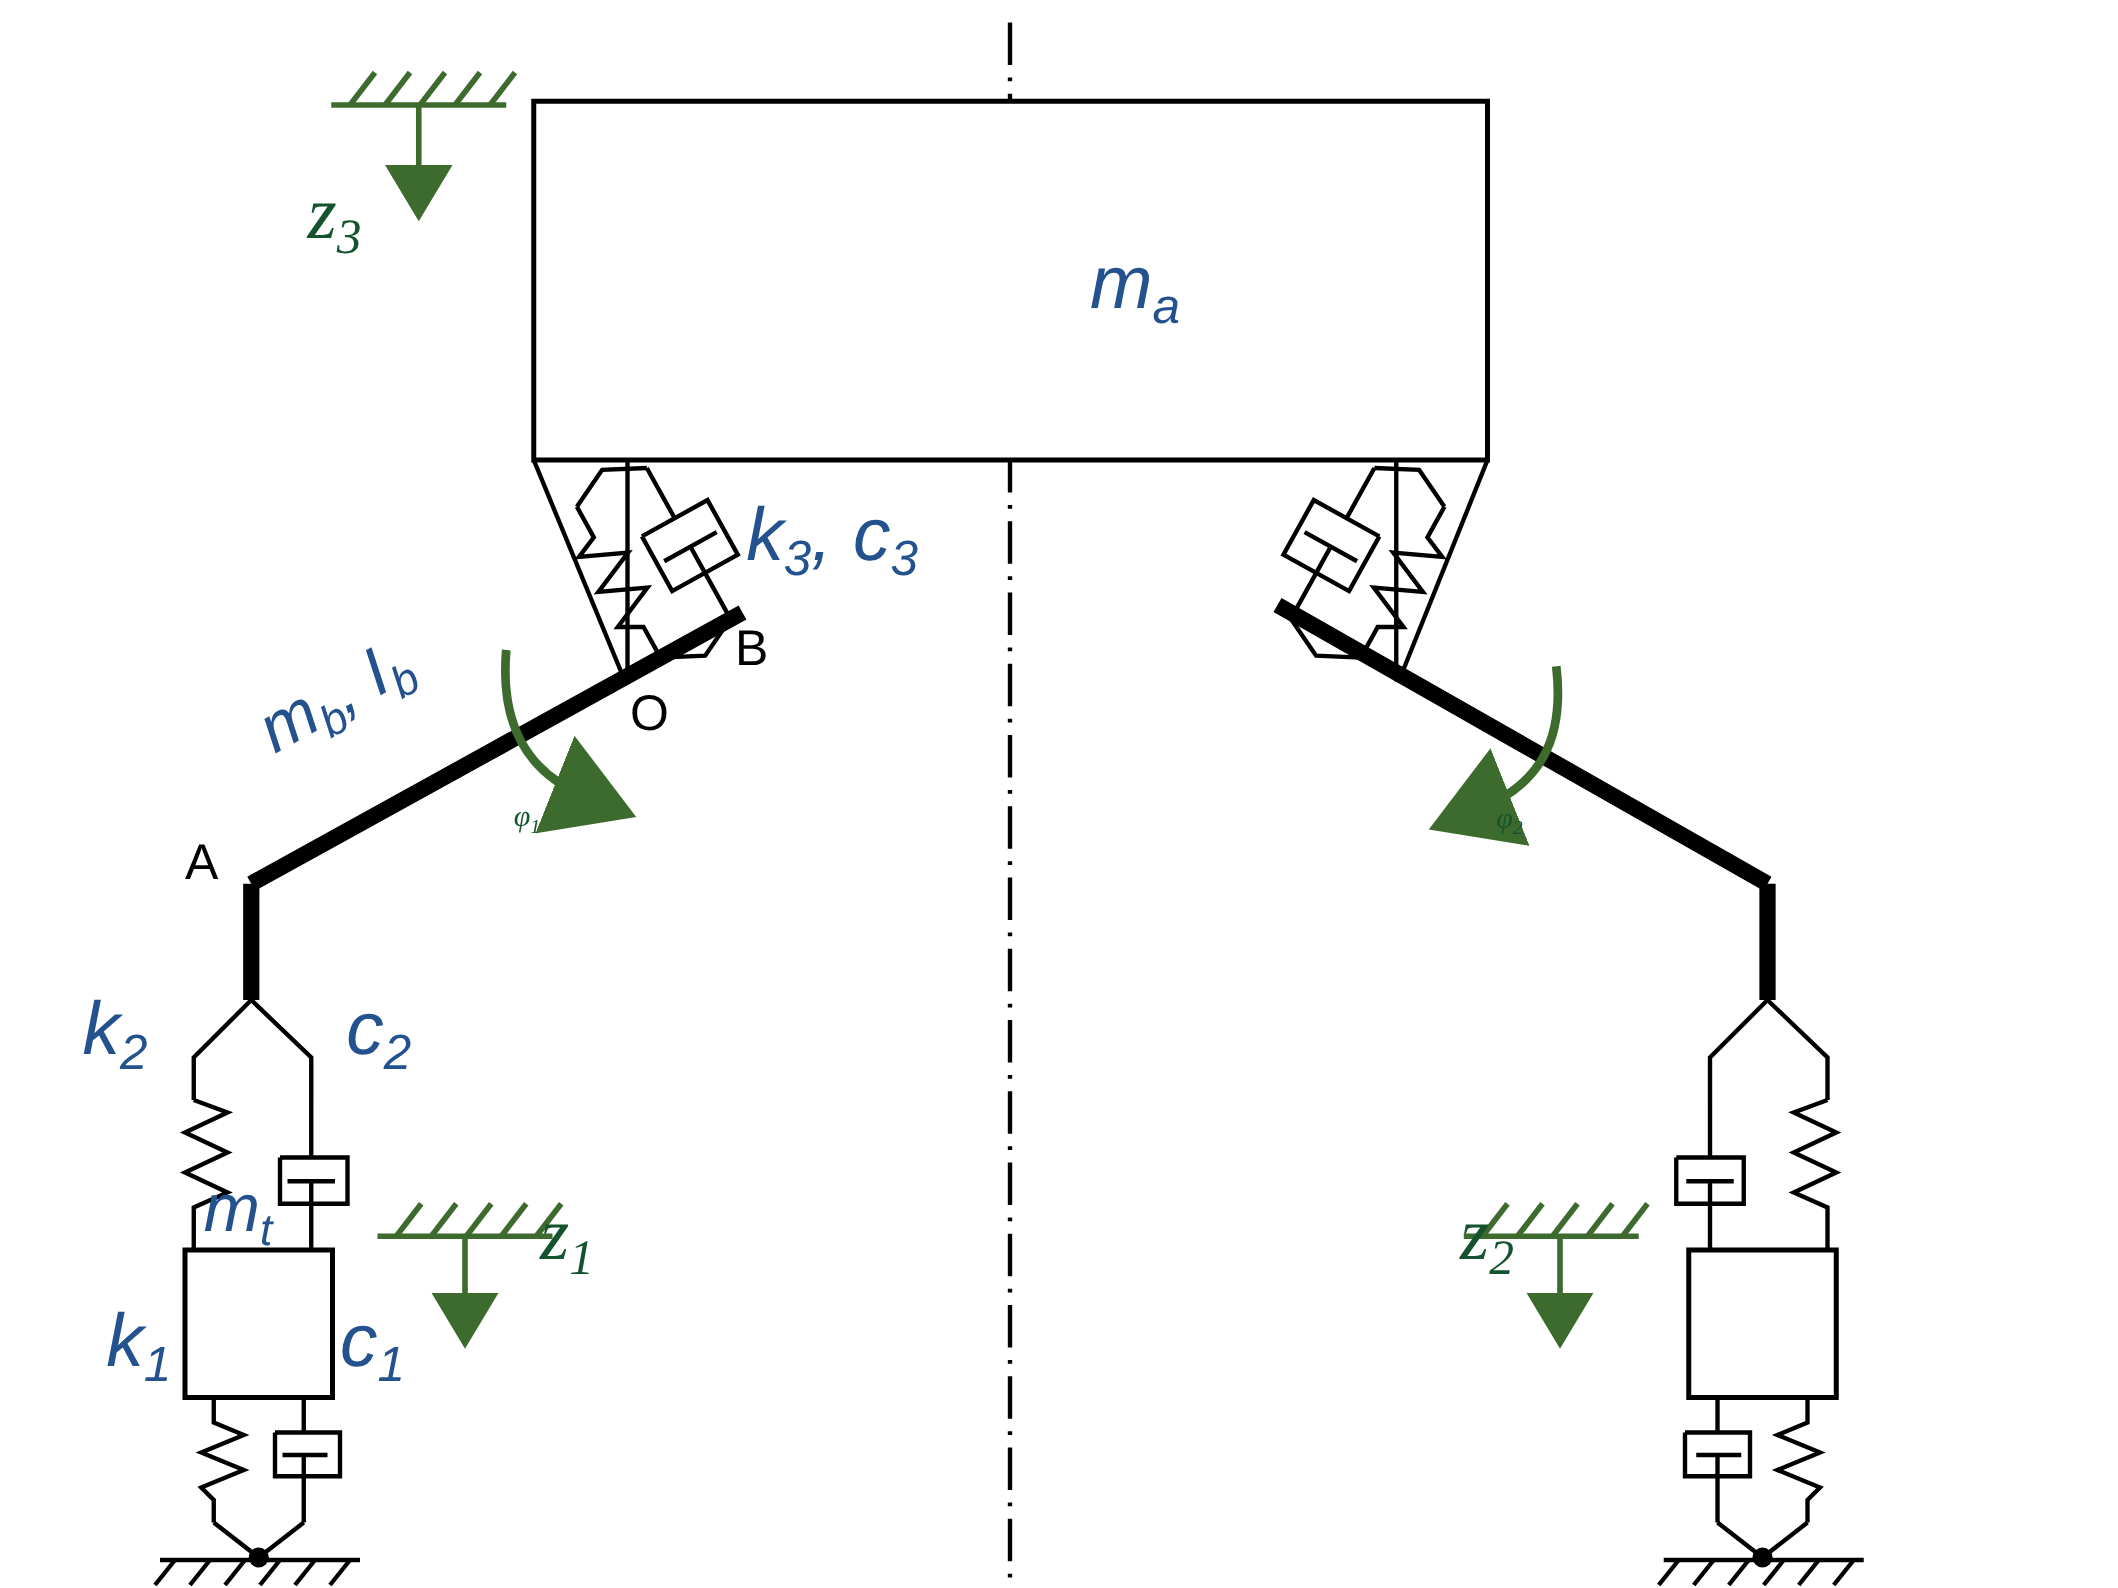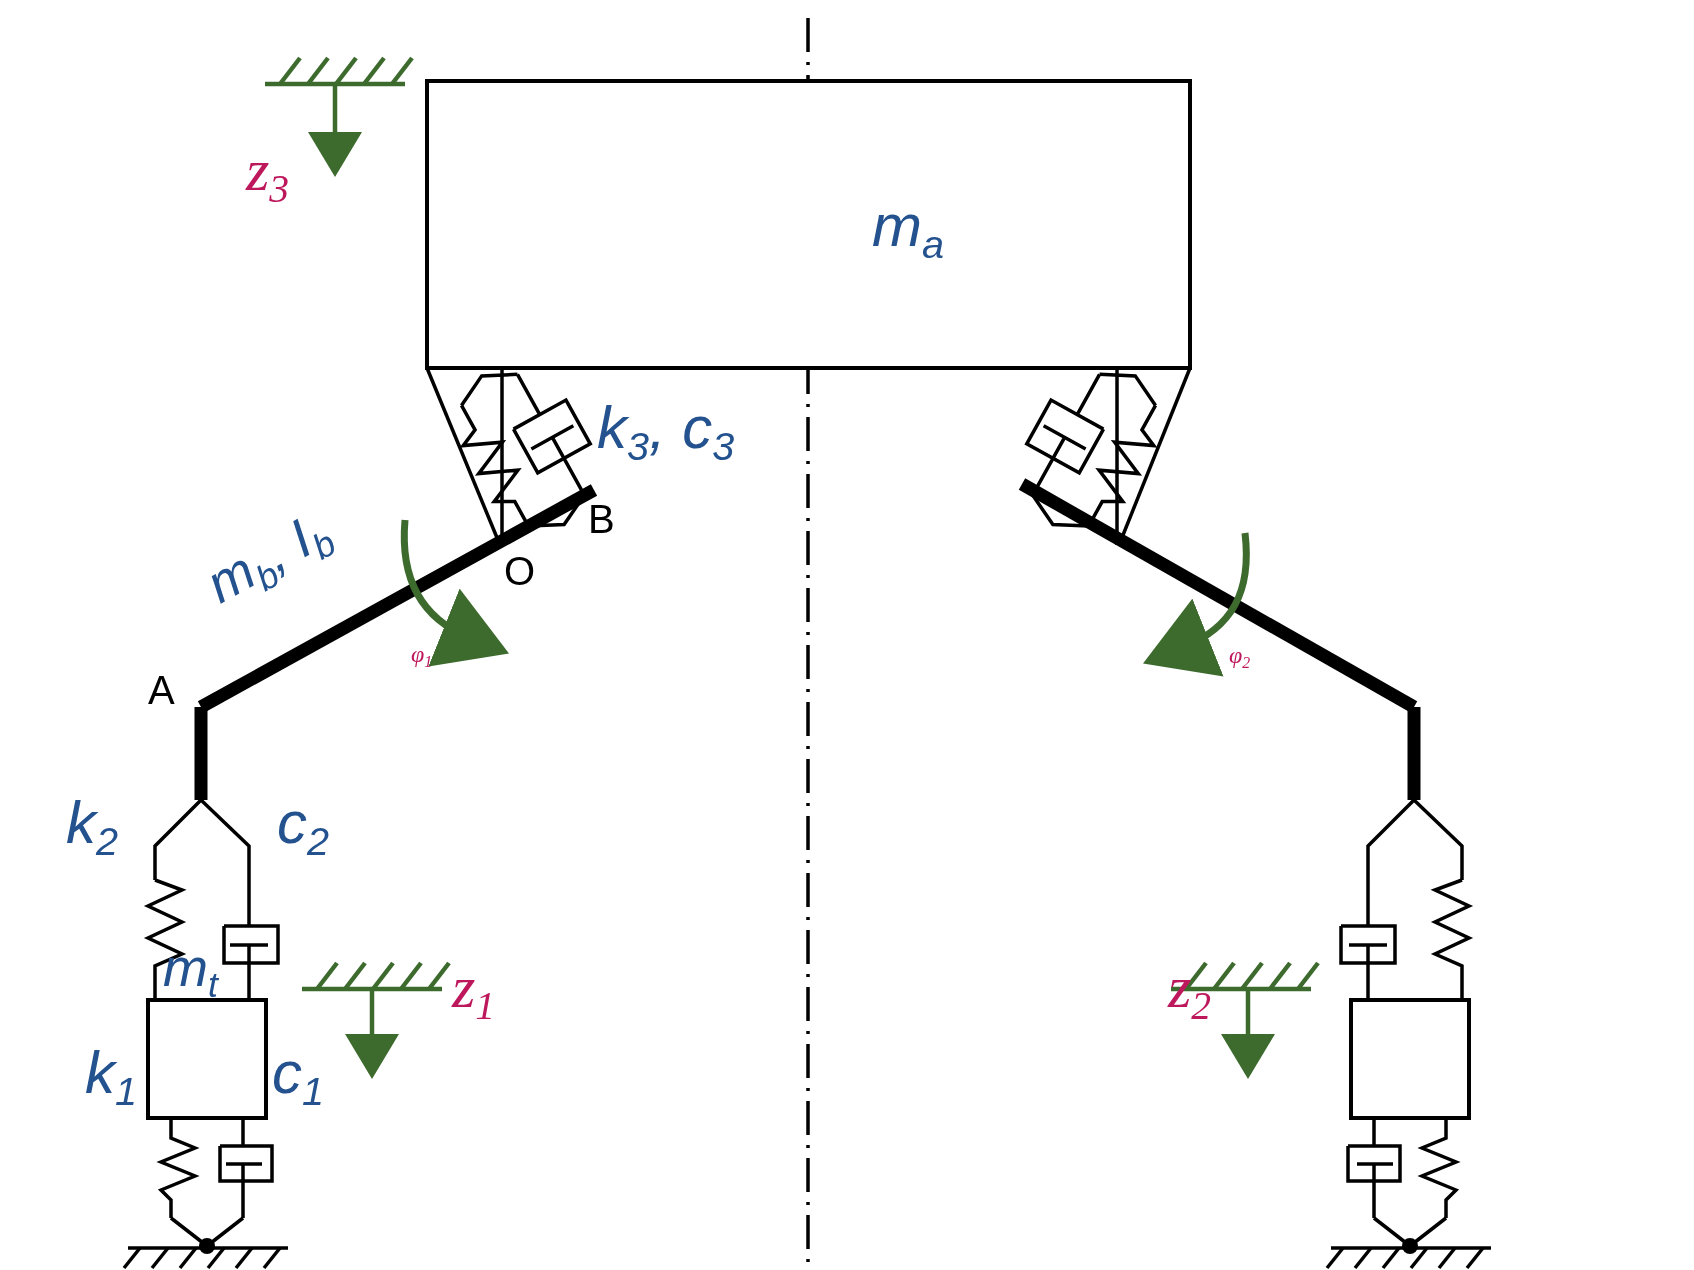--- a/index.html
+++ b/index.html
@@ -1,21 +1,21 @@
 <!DOCTYPE html>
 <html><head>
 <meta charset="utf-8">
 <style>
   html,body{margin:0;padding:0;background:#ffffff;}
   body{width:1694px;height:1270px;overflow:hidden;font-family:"Liberation Sans",sans-serif;}
   #stage{position:relative;width:1694px;height:1270px;background:#fff;}
   svg#diagram{position:absolute;left:0;top:0;width:1694px;height:1270px;}
   .lbl{position:absolute;white-space:nowrap;line-height:1;}
   .blue{color:#23528F;font-family:"Liberation Sans",sans-serif;font-style:italic;}
-  .green{color:#be185d;font-family:"Liberation Serif",serif;font-style:italic;}
+  .green{color:#14532d;font-family:"Liberation Serif",serif;font-style:italic;}
   .blk{color:#000000;font-family:"Liberation Sans",sans-serif;font-style:normal;}
   .sub{font-size:0.66em;vertical-align:-0.30em;display:inline-block;}
   .big{font-size:60px;}
   .mid{font-size:54px;}
   .phi{font-size:24px;}
   .pt{font-size:40px;}
 </style>
 </head>
 <body>
 
@@ -188,21 +188,21 @@
   <span>m</span><span class="sub">b</span><span>, </span><span>I</span><span class="sub">b</span>
 </div>
 
 <div class="lbl blk pt" style="left:148px;top:670px;"><span>A</span></div>
 <div class="lbl blk pt" style="left:588px;top:499px;"><span>B</span></div>
 <div class="lbl blk pt" style="left:504px;top:551px;"><span>O</span></div>
 
 <div class="lbl green phi" style="left:411px;top:642px;">
   <span>φ</span><span class="sub">1</span>
 </div>
-<div class="lbl green phi" style="left:1197px;top:643px;margin-left:32px;">
+<div class="lbl green phi" style="left:1197px;top:643px;">
   <span>φ</span><span class="sub">2</span>
 </div>
 
 <div class="lbl blue big" style="left:66px;top:793px;">
   <span>k</span><span class="sub">2</span>
 </div>
 <div class="lbl blue big" style="left:277px;top:793px;">
   <span>c</span><span class="sub">2</span>
 </div>
 
@@ -213,20 +213,20 @@
 <div class="lbl blue big" style="left:68px;top:1043px;margin-left:17px;">
   <span>k</span><span class="sub">1</span>
 </div>
 <div class="lbl blue big" style="left:272px;top:1043px;">
   <span>c</span><span class="sub">1</span>
 </div>
 
 <div class="lbl green big" style="left:246px;top:140px;">
   <span>z</span><span class="sub">3</span>
 </div>
-<div class="lbl green big" style="left:452px;top:957px;">
+<div class="lbl green big" style="left:432px;top:957px;">
   <span>z</span><span class="sub">1</span>
 </div>
 <div class="lbl green big" style="left:1168px;top:957px;">
   <span>z</span><span class="sub">2</span>
 </div>
 
 </div>
 
 </body></html>

